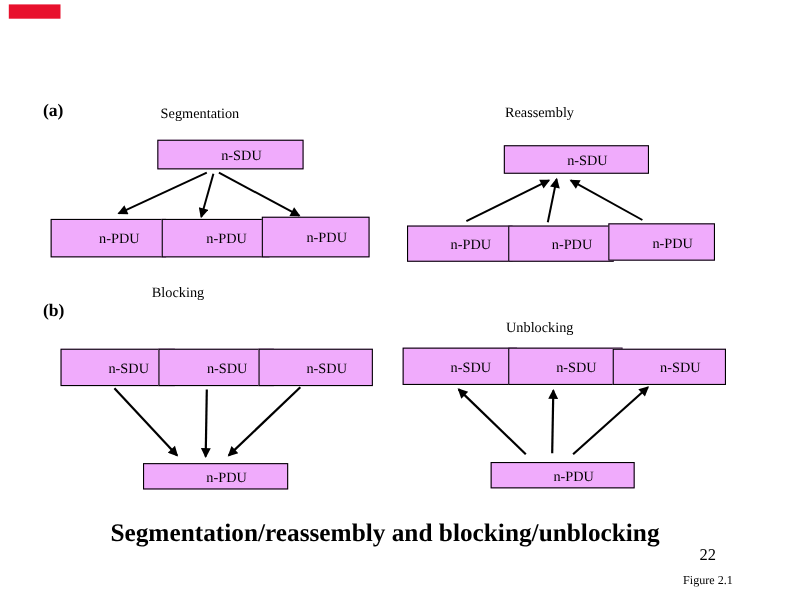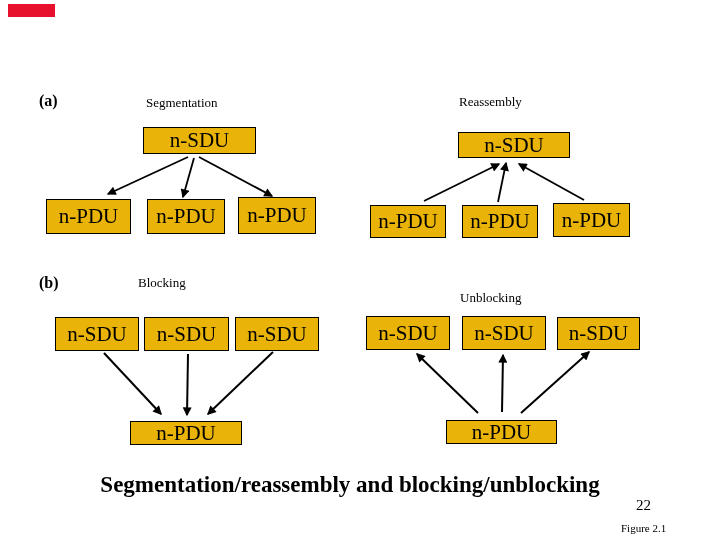--- a/index.html
+++ b/index.html
@@ -4,23 +4,23 @@
 <style>
   html,body{margin:0;padding:0;background:#fff;}
   .slide{
     position:relative;width:720px;height:540px;background:#ffffff;overflow:hidden;
     font-family:"Liberation Serif","DejaVu Serif",serif;color:#000;
   }
   .red-marker{position:absolute;left:8px;top:4px;width:47px;height:13px;background:#e8112d;}
   .sec-label{position:absolute;font-weight:bold;font-size:16px;line-height:1;}
   .heading{position:absolute;font-size:13px;line-height:1;white-space:nowrap;}
   .box{
-    position:absolute;border:1.5px solid #000;background:#eab308;
+    position:absolute;border:1.5px solid #000;background:#f0abfc;
     display:flex;align-items:center;justify-content:center;
-    font-size:21px;line-height:1;white-space:nowrap;
+    font-size:13px;line-height:1;white-space:nowrap;padding-left:20px;
   }
   .arrows{position:absolute;left:0;top:0;width:720px;height:540px;pointer-events:none;}
   .slide-title{
     position:absolute;left:-10px;top:472px;width:720px;text-align:center;
     font-weight:bold;font-size:23px;line-height:1.1;white-space:nowrap;
   }
   .page-num{position:absolute;left:636px;top:473px;font-size:15px;line-height:1;margin-top:25px;}
   .fig-caption{position:absolute;left:621px;top:523px;font-size:11px;line-height:1;}
 </style>
 </head>
@@ -40,21 +40,21 @@
   <div class="box" style="left:147px;top:199px;width:76px;height:33px;">n-PDU</div>
   <div class="box" style="left:238px;top:197px;width:76px;height:35px;">n-PDU</div>
 
   <div class="box" style="left:458px;top:132px;width:110px;height:24px;">n-SDU</div>
   <div class="box" style="left:370px;top:205px;width:74px;height:31px;">n-PDU</div>
   <div class="box" style="left:462px;top:205px;width:74px;height:31px;">n-PDU</div>
   <div class="box" style="left:553px;top:203px;width:75px;height:32px;">n-PDU</div>
 
   <div class="sec-label" style="left:39px;top:275px;">(b)</div>
 
-  <div class="heading" style="left:138px;top:276px;text-align:right;">Blocking</div>
+  <div class="heading" style="left:138px;top:259px;text-align:right;">Blocking</div>
   <div class="heading" style="left:460px;top:291px;">Unblocking</div>
 
   <div class="box" style="left:55px;top:317px;width:82px;height:32px;">n-SDU</div>
   <div class="box" style="left:144px;top:317px;width:83px;height:32px;">n-SDU</div>
   <div class="box" style="left:235px;top:317px;width:82px;height:32px;">n-SDU</div>
   <div class="box" style="left:130px;top:421px;width:110px;height:22px;">n-PDU</div>
 
   <div class="box" style="left:366px;top:316px;width:82px;height:32px;">n-SDU</div>
   <div class="box" style="left:462px;top:316px;width:82px;height:32px;">n-SDU</div>
   <div class="box" style="left:557px;top:317px;width:81px;height:31px;">n-SDU</div>

